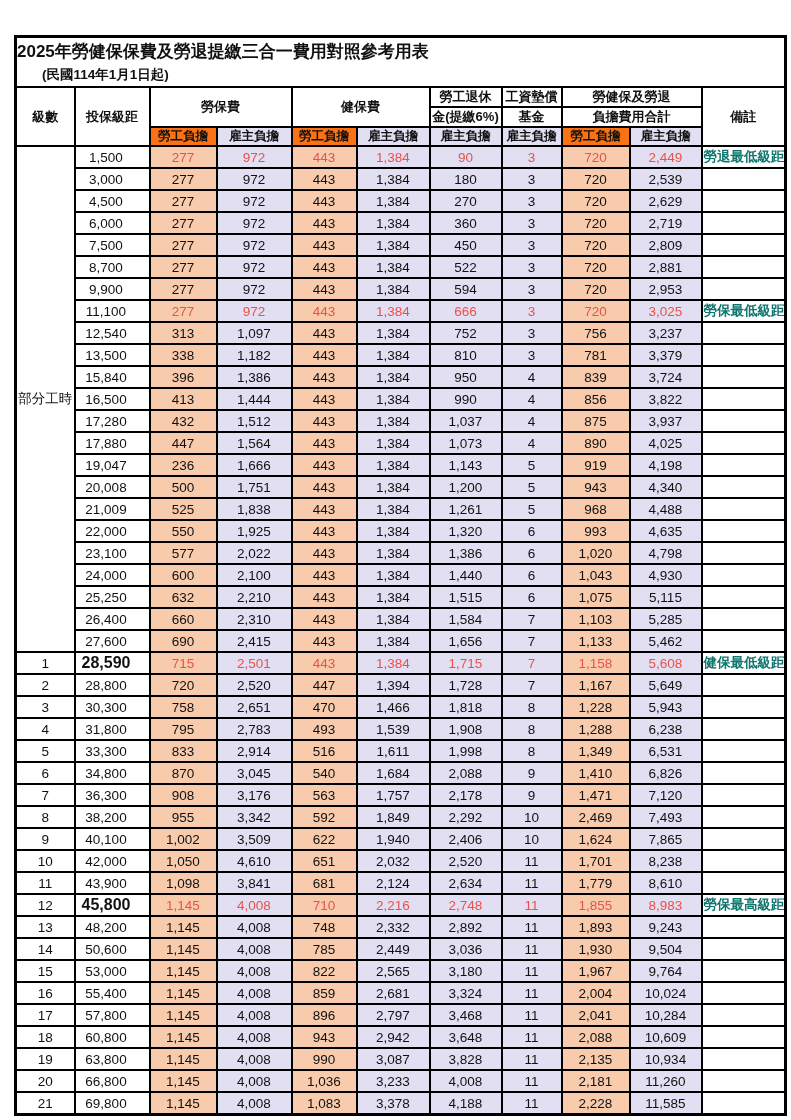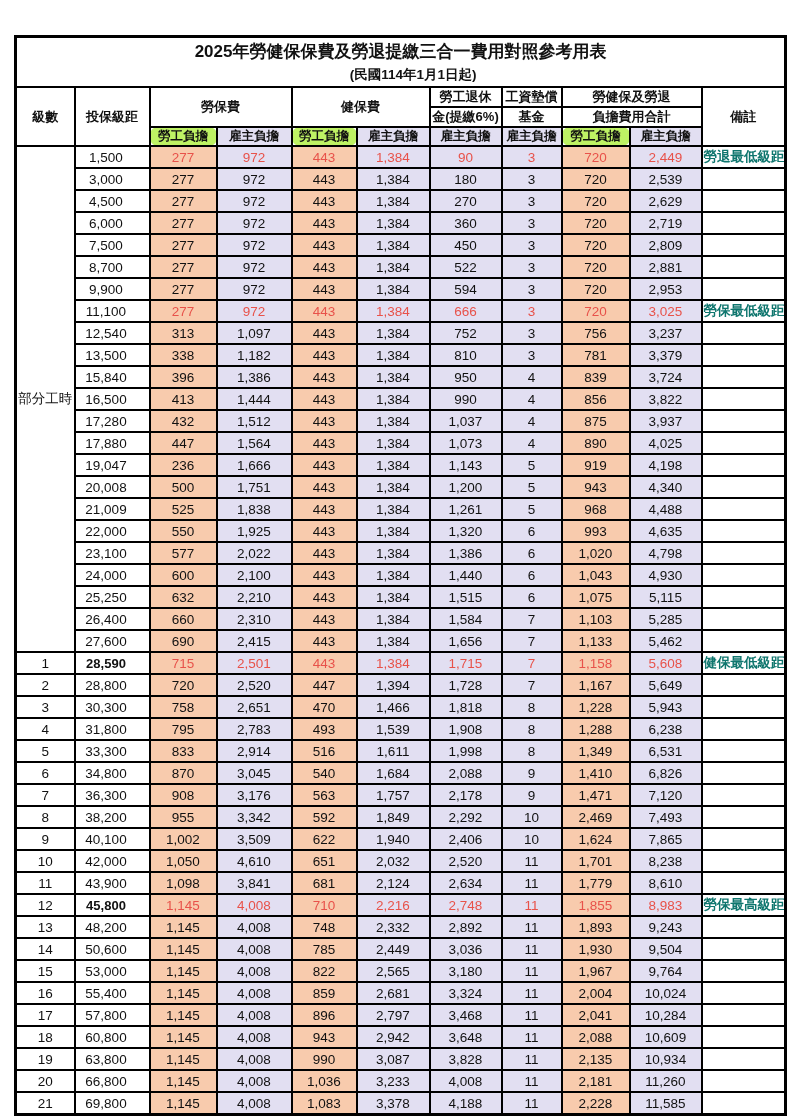--- a/index.html
+++ b/index.html
@@ -8,36 +8,36 @@
     font-family:"Liberation Sans", sans-serif; color:#111;
     -webkit-font-smoothing:antialiased;
   }
   .sheet { position:absolute; left:14px; top:35px; }
   table {
     border-collapse:collapse; table-layout:fixed; width:773px;
     border:3px solid #000;
   }
   td, th { border:2px solid #000; padding:0; overflow:hidden; white-space:nowrap; }
   
-  .title-cell { height:48px; text-align:center; vertical-align:middle; }
+  .title-cell { height:48px; vertical-align:middle; }
   .title-main { font-size:17px; font-weight:bold; line-height:26px; }
   .title-sub  { font-size:13.5px; font-weight:bold; line-height:20px;margin-left:25px; }
   
   th { font-weight:bold; font-size:13px; text-align:center; vertical-align:middle; background:#fff; }
   tr.h1 th, tr.h2 th { height:17px; }
   tr.h3 th { height:16px; font-size:12.5px; }
   
   tr.data td { height:20px; font-size:13.5px; text-align:center; vertical-align:middle; }
   td.level  { font-size:13px; background:#fff;margin-top:45px; }
   td.group-label { font-size:12px; letter-spacing:0; }
   td.bracket { text-align:right; padding-right:12px; font-size:13.5px; background:#fff; }
-  td.bracket.em { font-weight:bold; font-size:13px; }
+  td.bracket.em { font-weight:bold; font-size:16px; }
   td.oc { background:#f8cbad; }
   td.lc { background:#e2dff2; }
-  th.oc { background:#bef264;border-radius:8px; }
+  th.oc { background:#f97316; }
   th.lc { background:#e2dff2; }
   td.red { color:#e8524a; }
   td.note { background:#fff; font-size:10.5px; font-weight:bold; color:#0f766e; text-align:center; padding:0 1px; }
 </style>
 </head>
 <body>
 
 <div class="sheet">
   <table>
     <colgroup>

